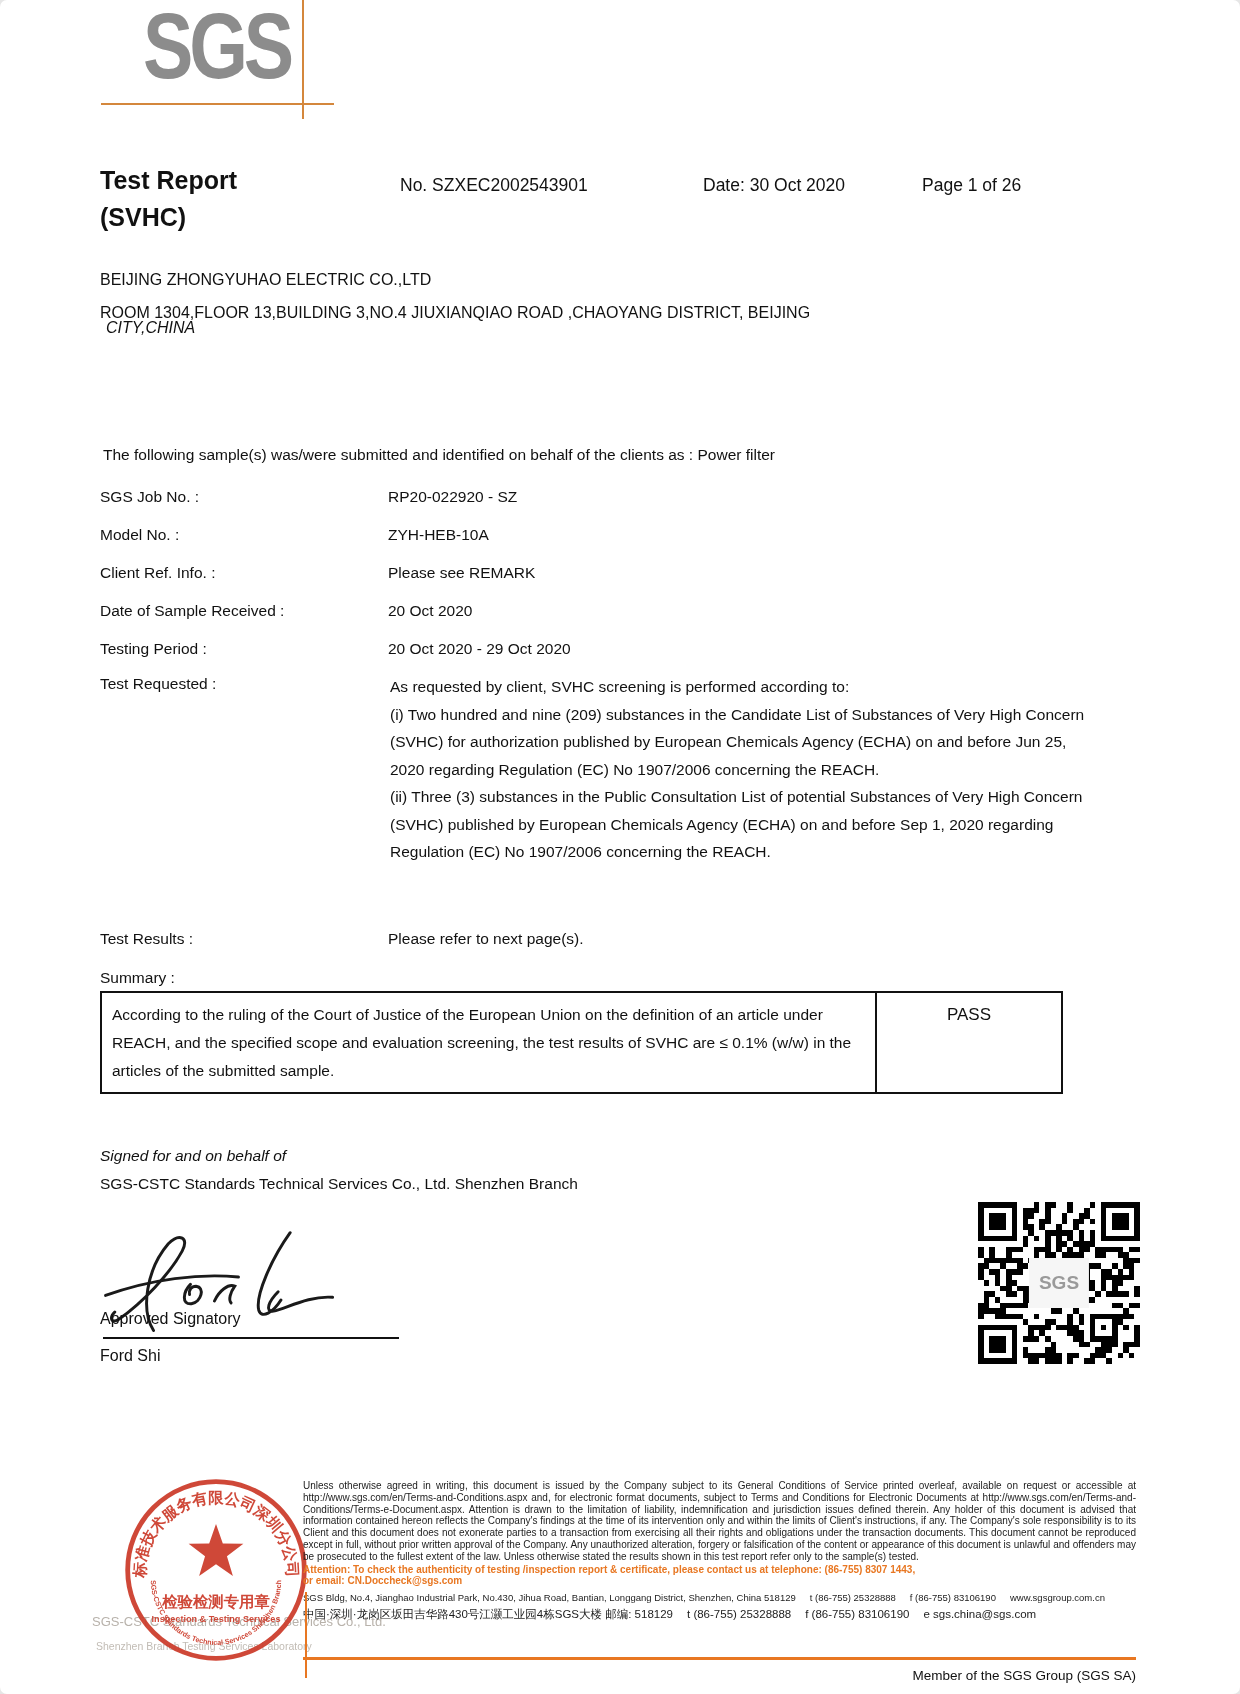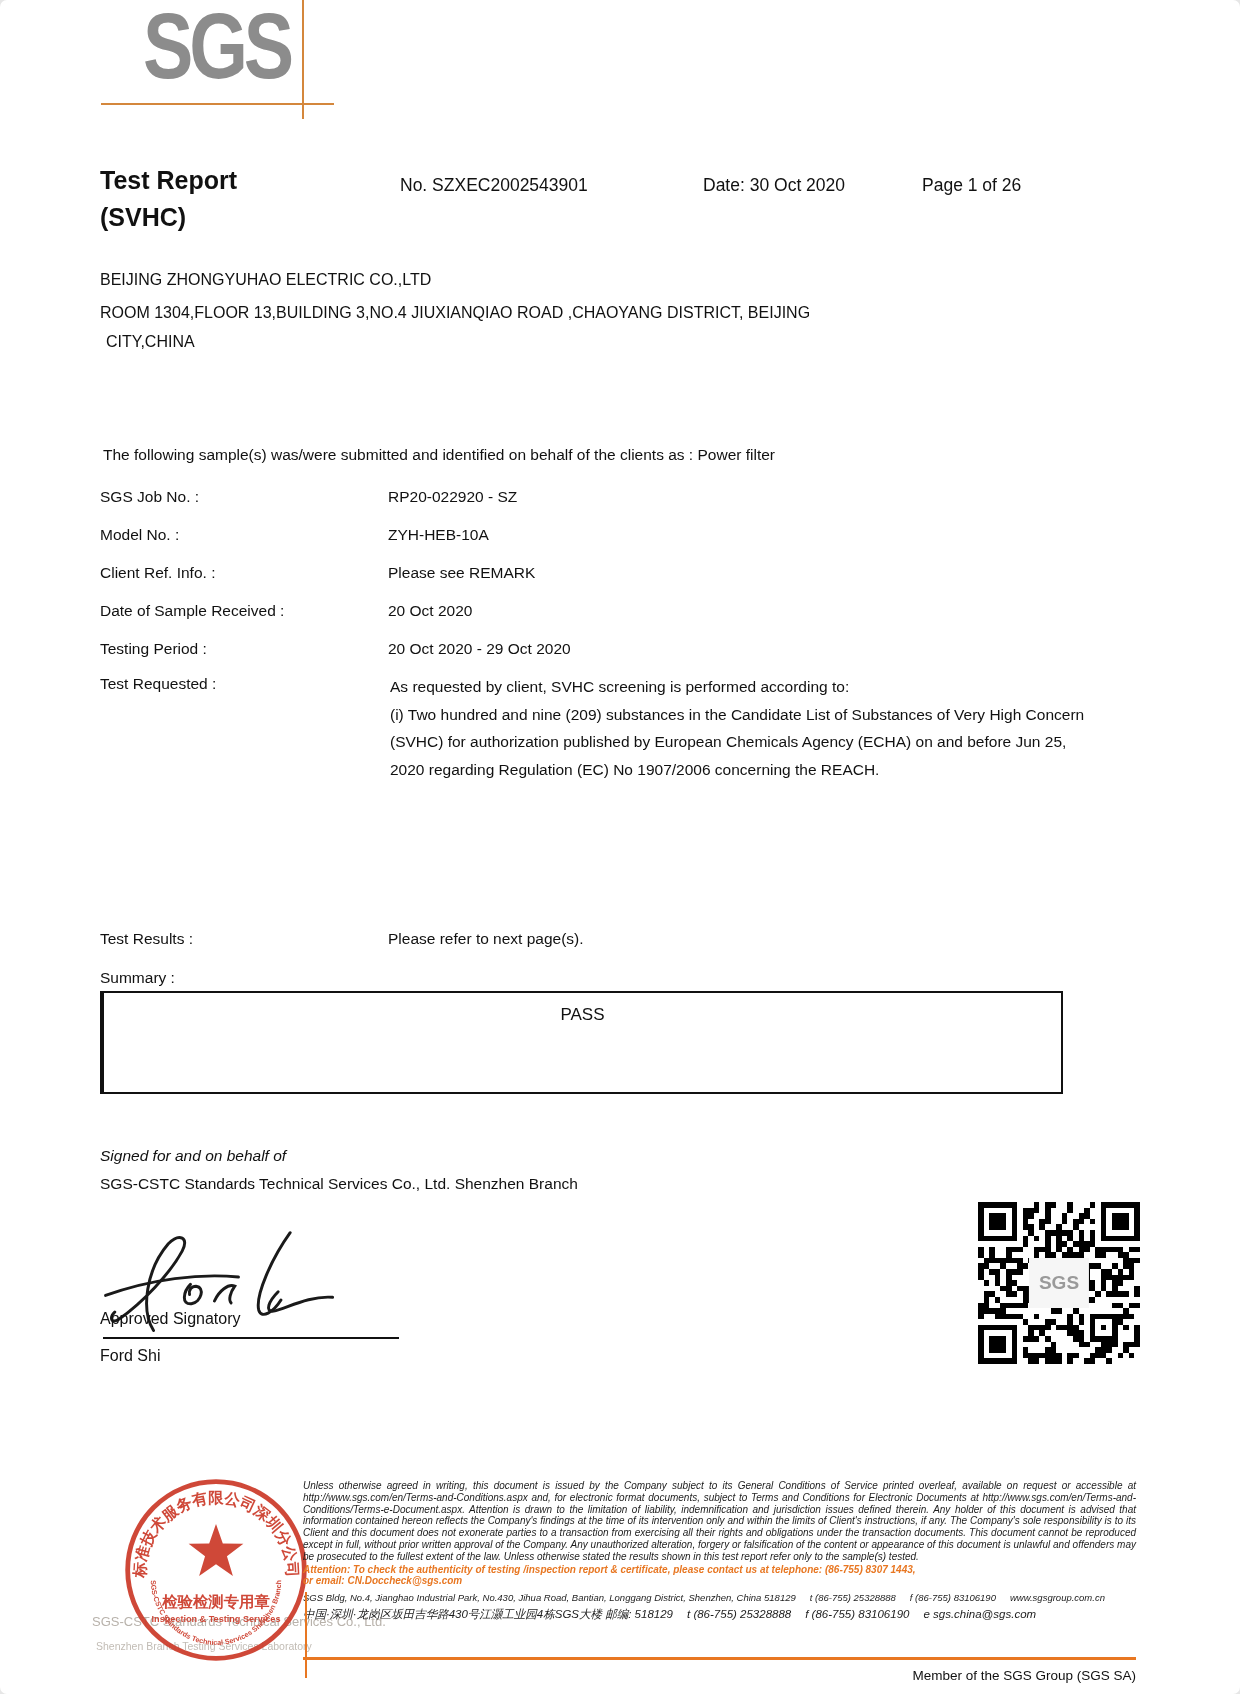--- a/index.html
+++ b/index.html
@@ -13,21 +13,21 @@
   .ch-h{left:101px;top:103px;width:233px;height:2px;background:#d4873c;}
   
   .title{left:100px;top:166px;font-size:25px;font-weight:bold;}
   .subtitle{left:100px;top:203px;font-size:25px;font-weight:bold;}
   .repno{left:400px;top:175px;font-size:17.5px;}
   .hdate{left:703px;top:175px;font-size:17.5px;}
   .hpage{left:922px;top:175px;font-size:17.5px;}
   
   .cname{left:100px;top:271px;font-size:16px;}
   .caddr1{left:100px;top:304px;font-size:16px;white-space:nowrap;}
-  .caddr2{left:106px;top:333px;font-size:16px;}
+  .caddr2{left:106px;top:319px;font-size:16px;font-style:italic;}
   .intro{left:103px;top:446px;font-size:15.5px;white-space:nowrap;}
   
   .lab{position:absolute;left:100px;font-size:15.5px;}
   .val{position:absolute;left:388px;font-size:15.5px;}
   .tr-block{left:390px;top:673px;width:695px;font-size:15.5px;line-height:27.5px;}
   .tr-block p{margin:0;}
   
   .sum-label{left:100px;top:969px;font-size:15.5px;}
   .sum-box{left:100px;top:991px;width:963px;height:103px;border:2px solid #111;
            box-sizing:border-box;display:flex;}
@@ -45,21 +45,21 @@
   .qr{left:978px;top:1202px;width:162px;height:162px;background:#fff;}
   .qr svg{display:block;}
   .qr-label{position:absolute;left:50%;top:50%;transform:translate(-50%,-50%);
             background:#f6f6f6;color:#9a9a9a;font-weight:bold;font-size:19px;
             padding:14px 10px;letter-spacing:0;}
   
   .branch1{left:92px;top:1614px;font-size:13px;color:#b8b2ab;white-space:nowrap;}
   .branch2{left:96px;top:1640px;font-size:10.5px;color:#c2bcb5;white-space:nowrap;}
   .stamp{left:120px;top:1474px;width:192px;height:192px;opacity:.93;}
   
-  .foot{left:303px;top:1480px;width:833px;font-style:italic;}
+  .foot{left:303px;top:1480px;width:833px;}
   .legal{font-size:10px;line-height:11.8px;text-align:justify;color:#1c1c1c;margin:0;}
   .attention{font-size:10px;line-height:11.8px;font-weight:bold;color:#e87722;margin:1px 0 0 0;}
   .addr-en{font-size:9.5px;margin-top:5px;white-space:nowrap;color:#1c1c1c;}
   .addr-en span{margin-right:14px;}
   .addr-cn{font-size:11.5px;margin-top:4px;white-space:nowrap;color:#1c1c1c;}
   .addr-cn span{margin-right:14px;}
   .foot-rule{left:303px;top:1657px;width:833px;height:3px;background:#e87722;}
   .foot-vline{left:305px;top:1592px;width:2px;height:86px;background:#e87722;}
   .member{left:700px;top:1668px;width:436px;text-align:right;font-size:13.5px;}
 </style>
@@ -102,27 +102,29 @@
   </div>
   <div>
     <span class="lab" style="top:640px">Testing Period :</span>
     <span class="val" style="top:640px">20 Oct 2020 - 29 Oct 2020</span>
   </div>
 
   <span class="lab" style="top:675px">Test Requested :</span>
   <div class="abs tr-block">
     <p>As requested by client, SVHC screening is performed according to:</p>
     <p>(i) Two hundred and nine (209) substances in the Candidate List of Substances of Very High Concern (SVHC) for authorization published by European Chemicals Agency (ECHA) on and before Jun 25, 2020 regarding Regulation (EC) No 1907/2006 concerning the REACH.</p>
+    <p>(ii) Three (3) substances in the Public Consultation List of potential Substances of Very High Concern (SVHC) published by European Chemicals Agency (ECHA) on and before Sep 1, 2020 regarding Regulation (EC) No 1907/2006 concerning the REACH.</p>
   </div>
 
   <span class="lab" style="top:930px">Test Results :</span>
   <span class="val" style="top:930px">Please refer to next page(s).</span>
 
   <div class="abs sum-label">Summary :</div>
   <div class="abs sum-box">
+    <div class="sum-text">According to the ruling of the Court of Justice of the European Union on the definition of an article under REACH, and the specified scope and evaluation screening, the test results of SVHC are ≤ 0.1% (w/w) in the articles of the submitted sample.</div>
     <div class="sum-result">PASS</div>
   </div>
 
   <div class="abs signed1">Signed for and on behalf of</div>
   <div class="abs signed2">SGS-CSTC Standards Technical Services Co., Ltd. Shenzhen Branch</div>
   <svg class="abs sigsvg" width="240" height="118" viewBox="0 0 260 120">
     <g fill="none" stroke="#1a1a1a" stroke-width="3.2" stroke-linecap="round">
       <path d="M58 118 C44 96 50 52 74 24 C86 12 97 17 89 32 C76 56 46 88 20 106 C12 111 10 104 16 98"></path>
       <path d="M6 80 C56 62 108 56 150 60"></path>
       <path d="M98 68 C90 76 88 90 99 89 C110 87 114 71 104 70 C99 70 96 74 97 79"></path>

